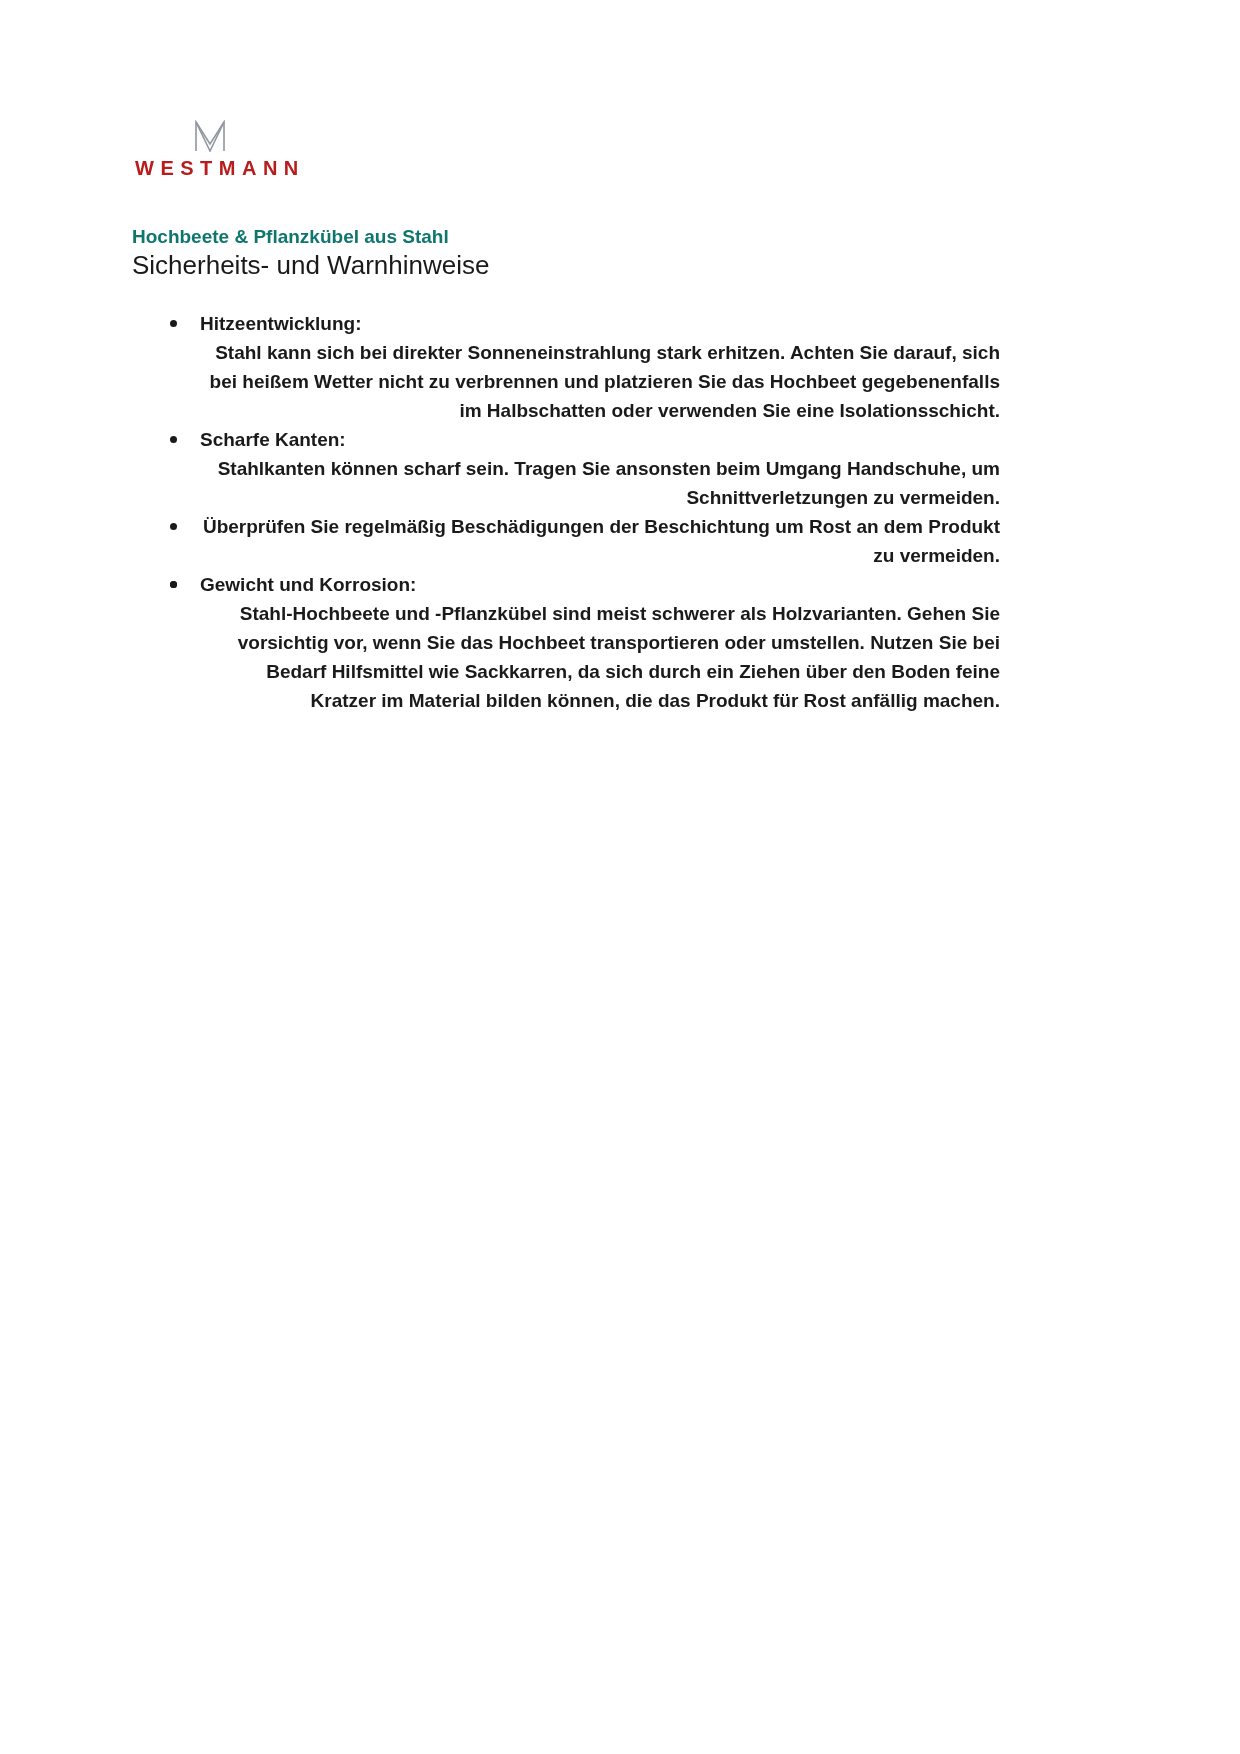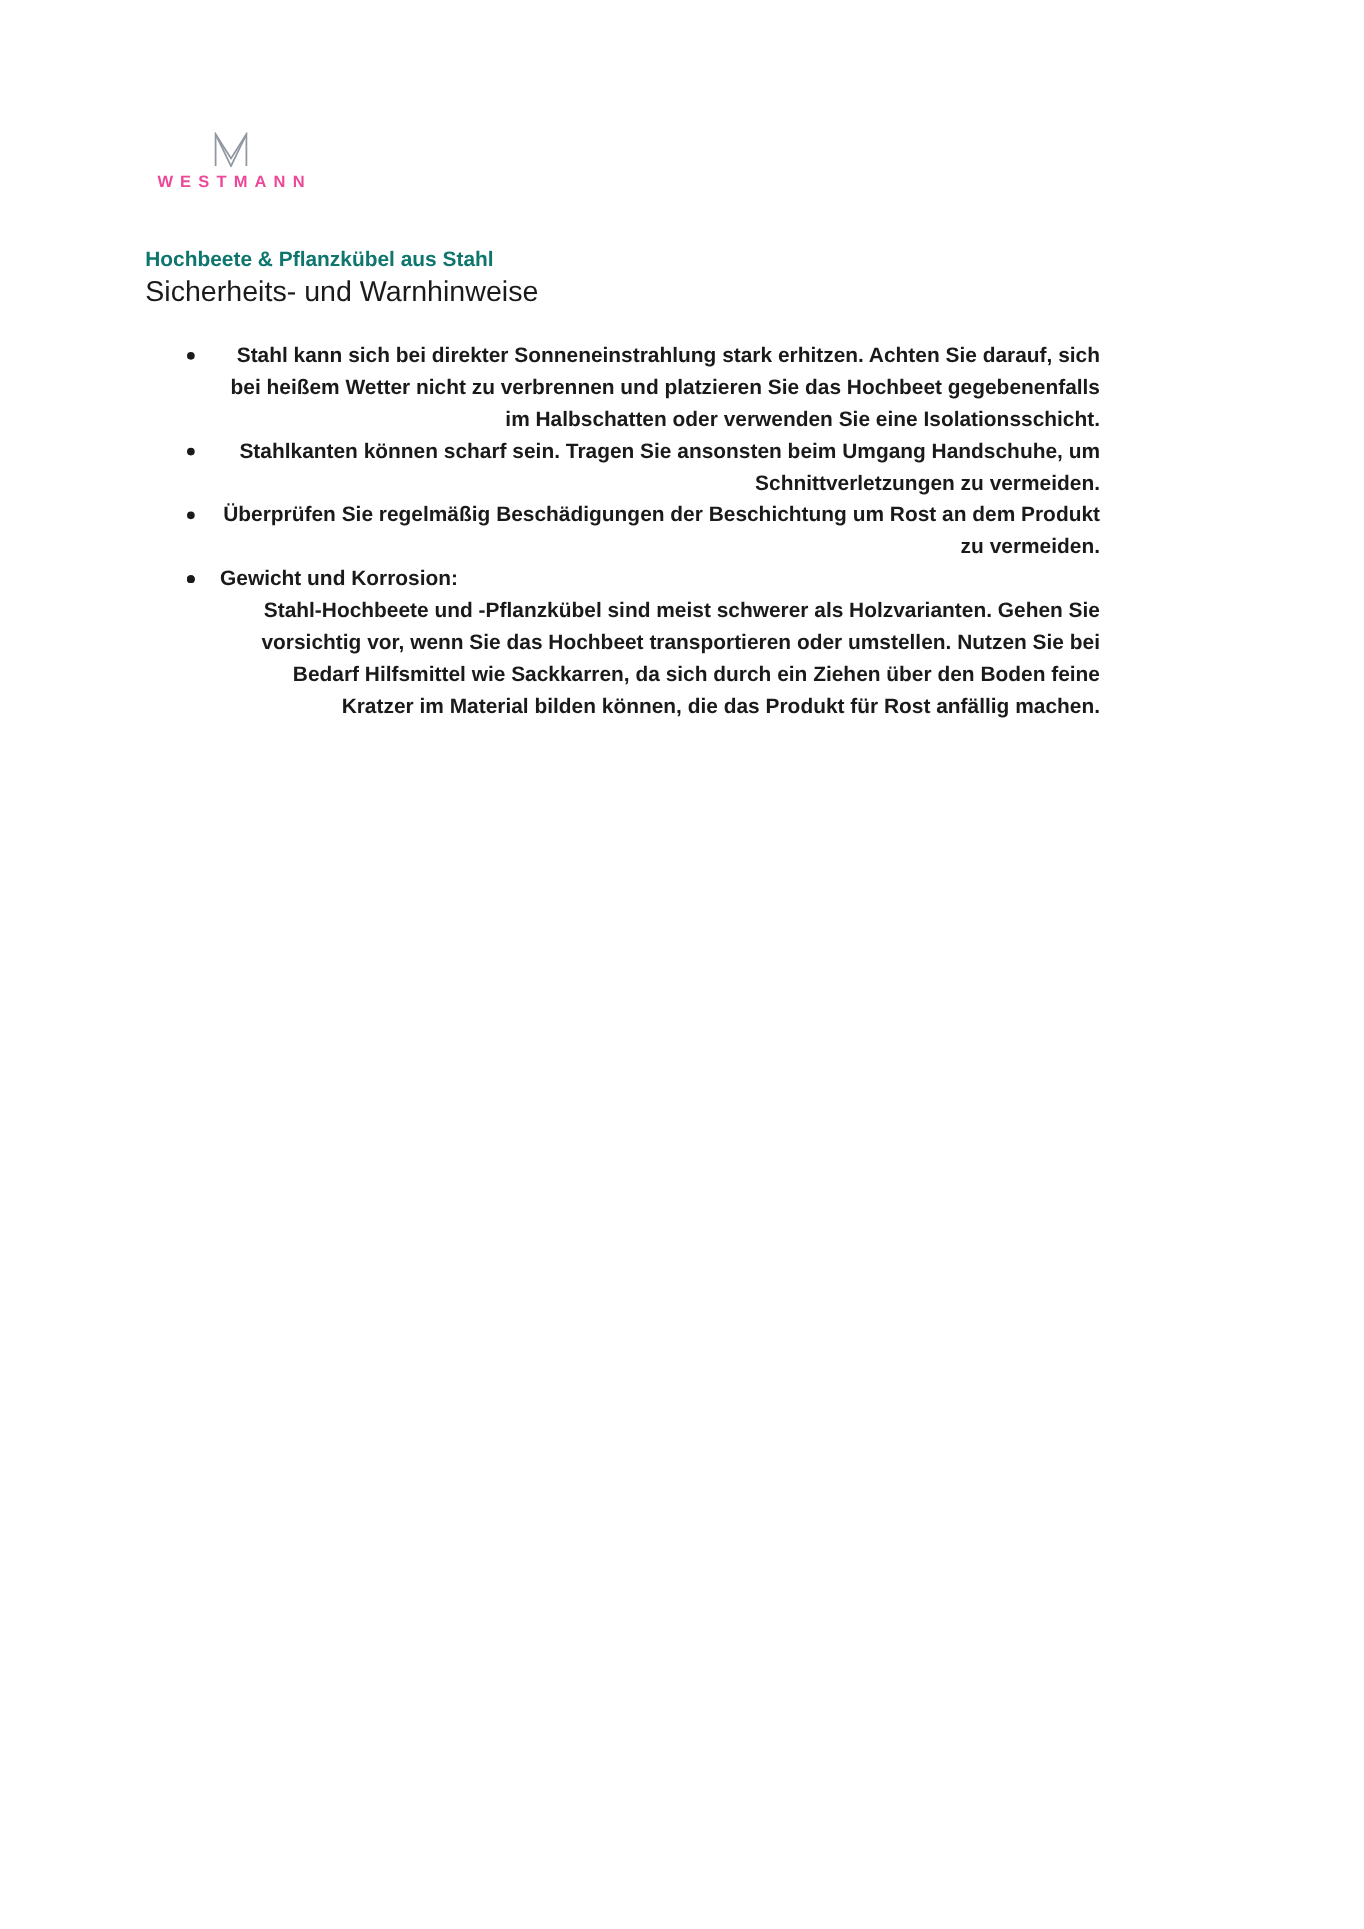--- a/index.html
+++ b/index.html
@@ -24,25 +24,25 @@
     left: 135px;
     width: 150px;
     text-align: center;
   }
   .monogram {
     display: block;
     margin: 0 auto 5px auto;
   }
   .wordmark {
     display: inline-block;
-    font-size: 15px;
+    font-size: 20px;
     font-weight: 700;
     letter-spacing: 6.5px;
     margin-right: -6.5px;
-    color: #ec4899;
+    color: #b91c1c;
     white-space: nowrap;
   }
   
   .doc {
     position: absolute;
     top: 222px;
     left: 132px;
     width: 868px;
     font-size: 19px;
     line-height: 29px;
@@ -98,23 +98,25 @@
     </svg>
     <span class="wordmark">WESTMANN</span>
   </div>
 
   <div class="doc">
     <div class="doc-title">Hochbeete &amp; Pflanzkübel aus Stahl</div>
     <div class="doc-subtitle">Sicherheits- und Warnhinweise</div>
 
     <ul class="safety-list">
       <li>
+        <span class="item-heading">Hitzeentwicklung:</span>
         <span class="item-body">Stahl kann sich bei direkter Sonneneinstrahlung stark erhitzen. Achten Sie darauf, sich bei heißem Wetter nicht zu verbrennen und platzieren Sie das Hochbeet gegebenenfalls im Halbschatten oder verwenden Sie eine Isolationsschicht.</span>
       </li>
       <li>
+        <span class="item-heading">Scharfe Kanten:</span>
         <span class="item-body">Stahlkanten können scharf sein. Tragen Sie ansonsten beim Umgang Handschuhe, um Schnittverletzungen zu vermeiden.</span>
       </li>
       <li>
         <span class="item-body">Überprüfen Sie regelmäßig Beschädigungen der Beschichtung um Rost an dem Produkt zu vermeiden.</span>
       </li>
       <li>
       </li>
       <li>
         <span class="item-heading">Gewicht und Korrosion:</span>
         <span class="item-body">Stahl-Hochbeete und -Pflanzkübel sind meist schwerer als Holzvarianten. Gehen Sie vorsichtig vor, wenn Sie das Hochbeet transportieren oder umstellen. Nutzen Sie bei Bedarf Hilfsmittel wie Sackkarren, da sich durch ein Ziehen über den Boden feine Kratzer im Material bilden können, die das Produkt für Rost anfällig machen.</span>

